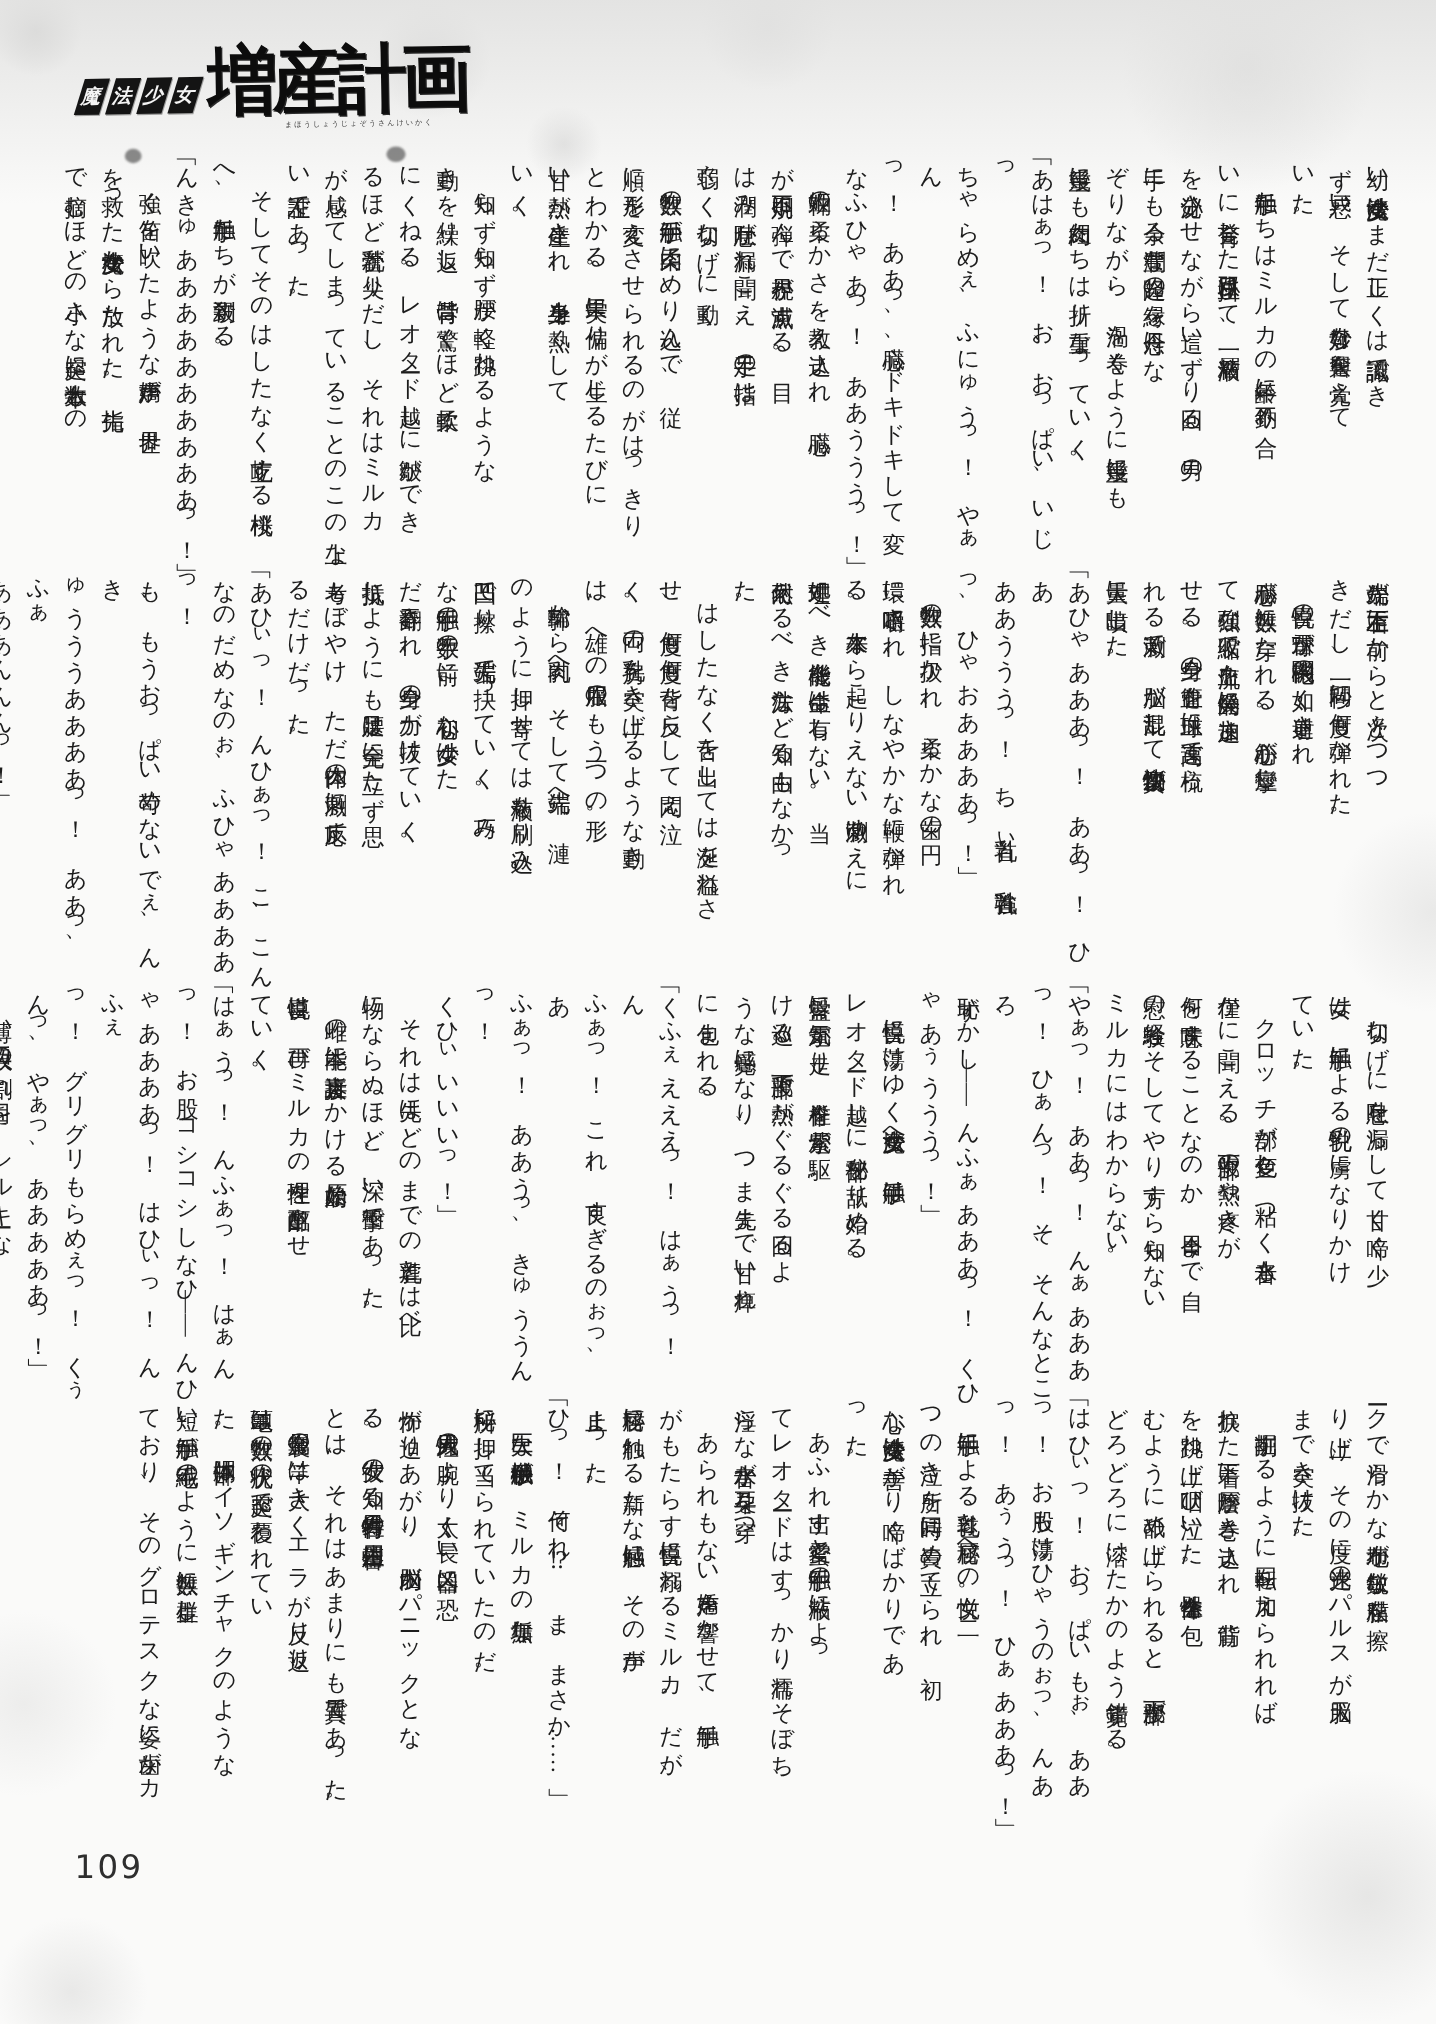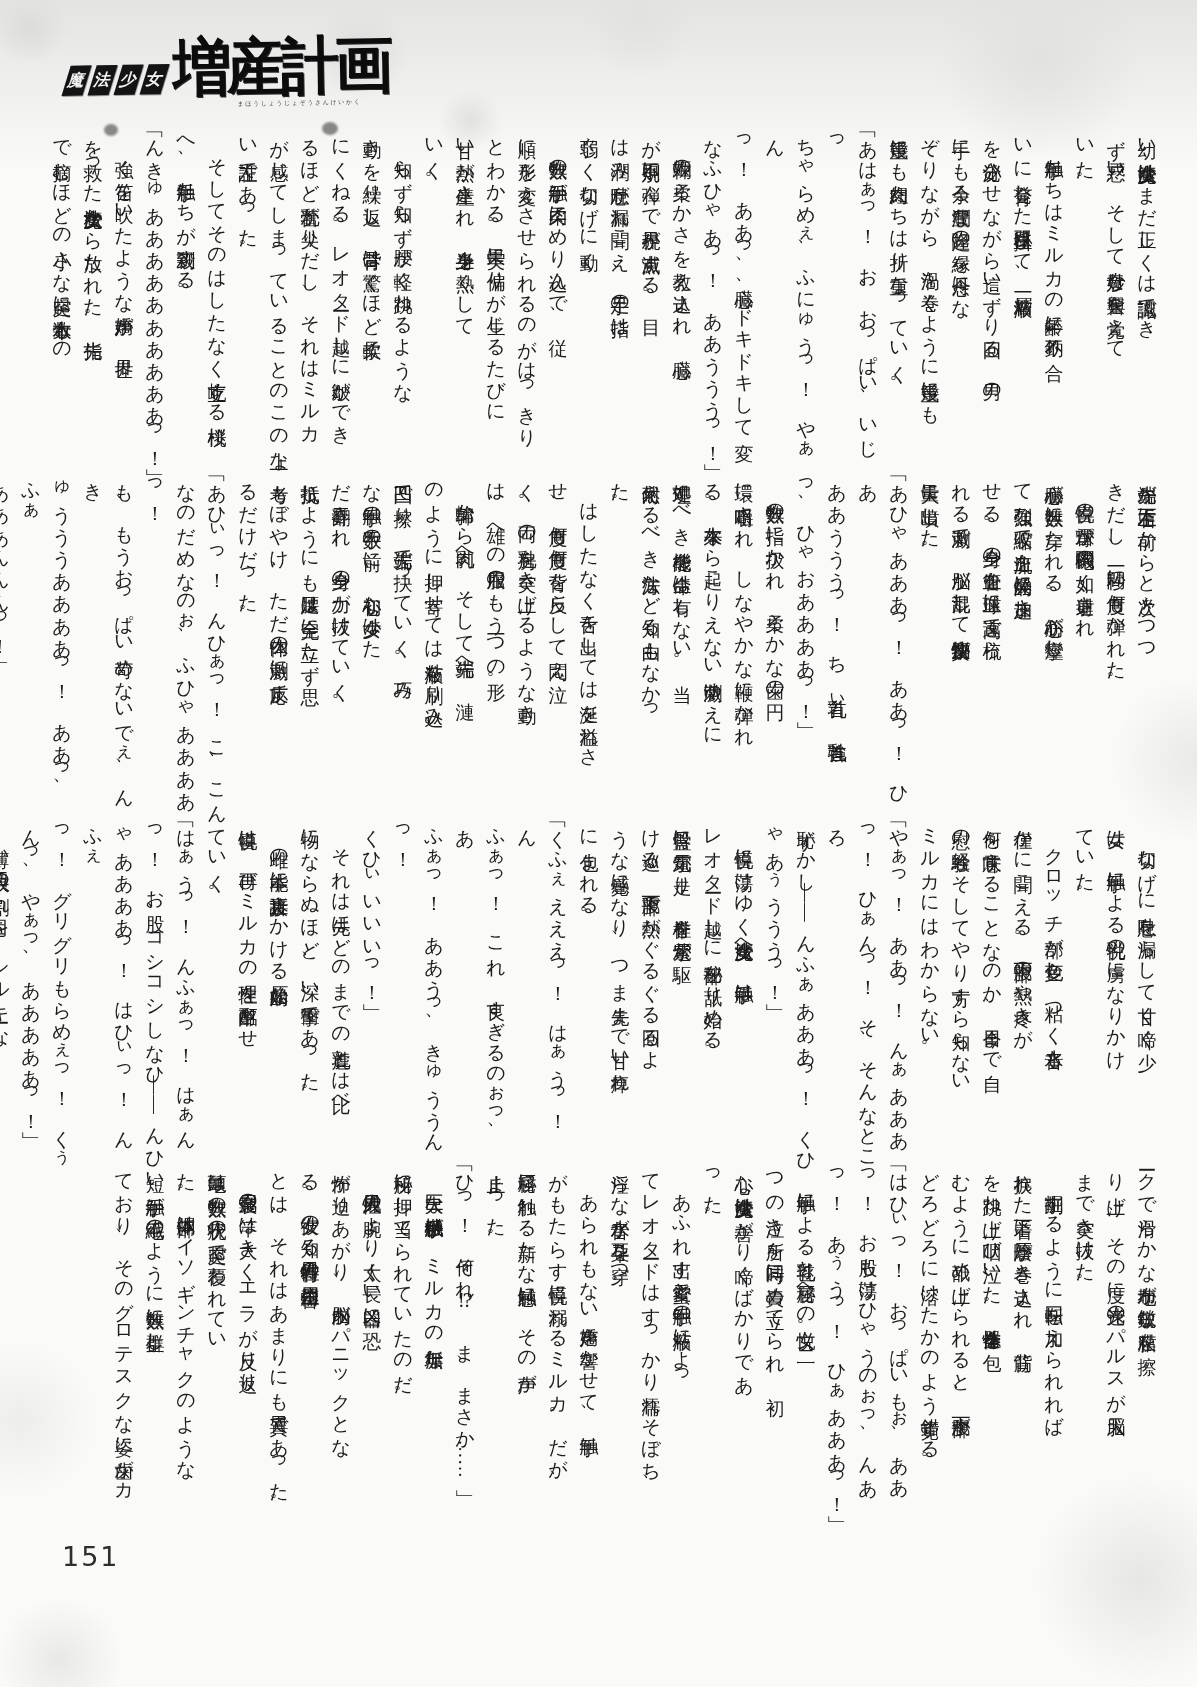--- a/index.html
+++ b/index.html
@@ -261,15 +261,15 @@
 　成人男性の腕より太く長い凶器に恐
 怖が迫りあがり、脳内がパニックとな
 る。彼女の知る男性特有の生殖用器官
 とは、それはあまりにも異質であった。
 　金属製の竿は大きくエラが反り返り、
 亀頭は無数の疣状の突起で覆われてい
 た。胴体部はイソギンチャクのような
 短い触手が繊毛のように無数に群生し
 ており、そのグロテスクな姿に歯がカ</div>
 
-  <div class="page-number">151</div>
+  <div class="page-number">109</div>
 
 </div>
 
 </body></html>

